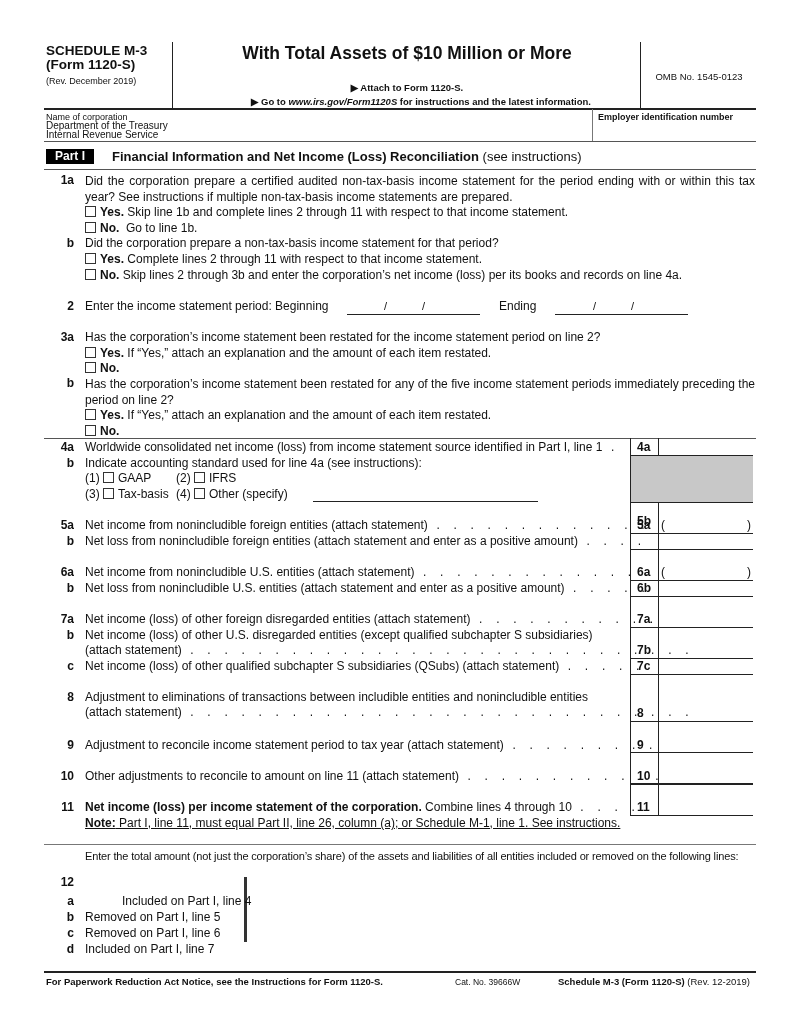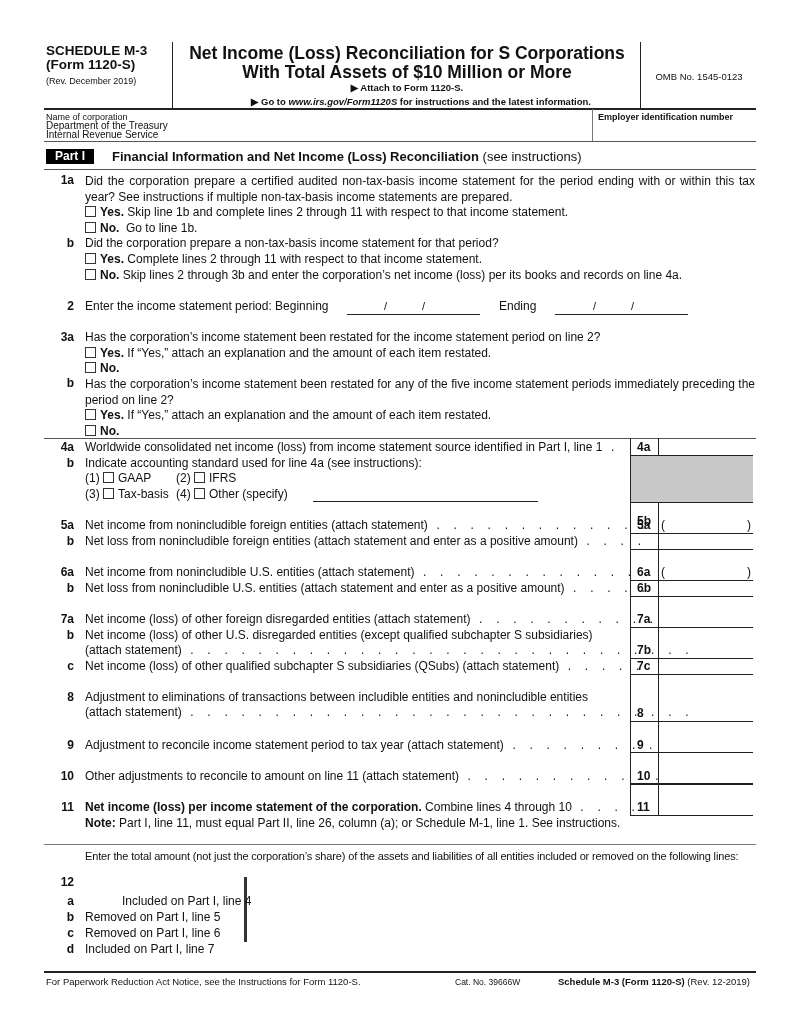--- a/index.html
+++ b/index.html
@@ -39,41 +39,40 @@
   .shade { position: absolute; left: 631px; top: 456px; width: 122px; height: 46px; background: #c8c8c8; }
 
   .date-line { position: absolute; height: 1px; background: #222; }
   .slash { position: absolute; font-size: 11px; }
 
   
   table.t12 { position: absolute; left: 244px; top: 877px; border-collapse: collapse; }
   table.t12 td, table.t12 th { border: 1px solid #333; height: 16px; font-size: 12px; font-weight: normal; text-align: center; }
   table.t12 th { width: 188px; }
 
-  .footer-left { left: 46px; top: 976px; font-size: 9.5px; font-weight: normal; }
+  .footer-left { left: 46px; top: 976px; font-size: 9.5px; font-weight: bold; }
   .footer-mid { left: 455px; top: 977px; font-size: 8.5px; }
   .footer-right { left: 558px; top: 976px; font-size: 9.5px; font-weight: bold; }
   .footer-right span { font-weight: normal; margin-top: 48px; }
 </style>
 </head>
 <body>
 
 <div class="abs sched-title">
   <div>SCHEDULE M-3</div>
   <div>(Form 1120-S)</div>
 </div>
 <div class="abs rev">(Rev. December 2019)</div>
 <div class="abs dept">
   <div>Department of the Treasury</div>
   <div>Internal Revenue Service</div>
 </div>
 <div class="vline" style="left:172px; top:42px; width:1px; height:66px;"></div>
 
 <div class="abs main-title">
-  <div>Net Income (Loss) Reconciliation for S Corporations</div>
   <div>With Total Assets of $10 Million or More</div>
 </div>
 <div class="abs attach">▶ Attach to Form 1120-S.</div>
 <div class="abs goto"><span>▶ Go to </span><i>www.irs.gov/Form1120S</i><span> for instructions and the latest information.</span></div>
 
 <div class="vline" style="left:640px; top:42px; width:1px; height:66px;"></div>
 <div class="abs omb">OMB No. 1545-0123</div>
 
 <div class="hline" style="left:44px; top:108px; width:712px; height:1.5px;"></div>
 
@@ -203,21 +202,21 @@
 
 <div class="ln" style="top:769px;">10</div>
 <div class="txt" style="top:769px;"><span>Other adjustments to reconcile to amount on line 11 (attach statement)</span><span class="dots"> . . . . . . . . . . . .</span></div>
 <div class="box-label" style="top:769px;">10</div>
 <div class="abs" style="left:660px; top:753px; width:93px; height:30px;"></div>
 
 <div class="ln" style="top:800px;">11</div>
 <div class="txt" style="top:800px;"><b>Net income (loss) per income statement of the corporation.</b><span> Combine lines 4 through 10</span><span class="dots"> . . . .</span></div>
 <div class="box-label" style="top:800px;">11</div>
 <div class="abs" style="left:660px; top:785px; width:93px; height:30px;"></div>
-<div class="txt" style="top:816px;"><b>Note:</b><span> Part I, line 11, must equal Part II, line 26, column (a); or Schedule M-1, line 1. See instructions.</span></div>
+<div class="txt" style="top:816px;text-decoration:underline;"><b>Note:</b><span> Part I, line 11, must equal Part II, line 26, column (a); or Schedule M-1, line 1. See instructions.</span></div>
 
 <div class="hline" style="left:44px; top:844px; width:712px; height:1px; background:#777;"></div>
 <div class="ln" style="top:875px;">12</div>
 <div class="txt" style="top:849px; font-size:11px; letter-spacing:-0.15px;">Enter the total amount (not just the corporation’s share) of the assets and liabilities of all entities included or removed on the following lines:</div>
 
 <table class="t12">
   <tbody>
   <tr>
         <td></td>
         <td></td>

